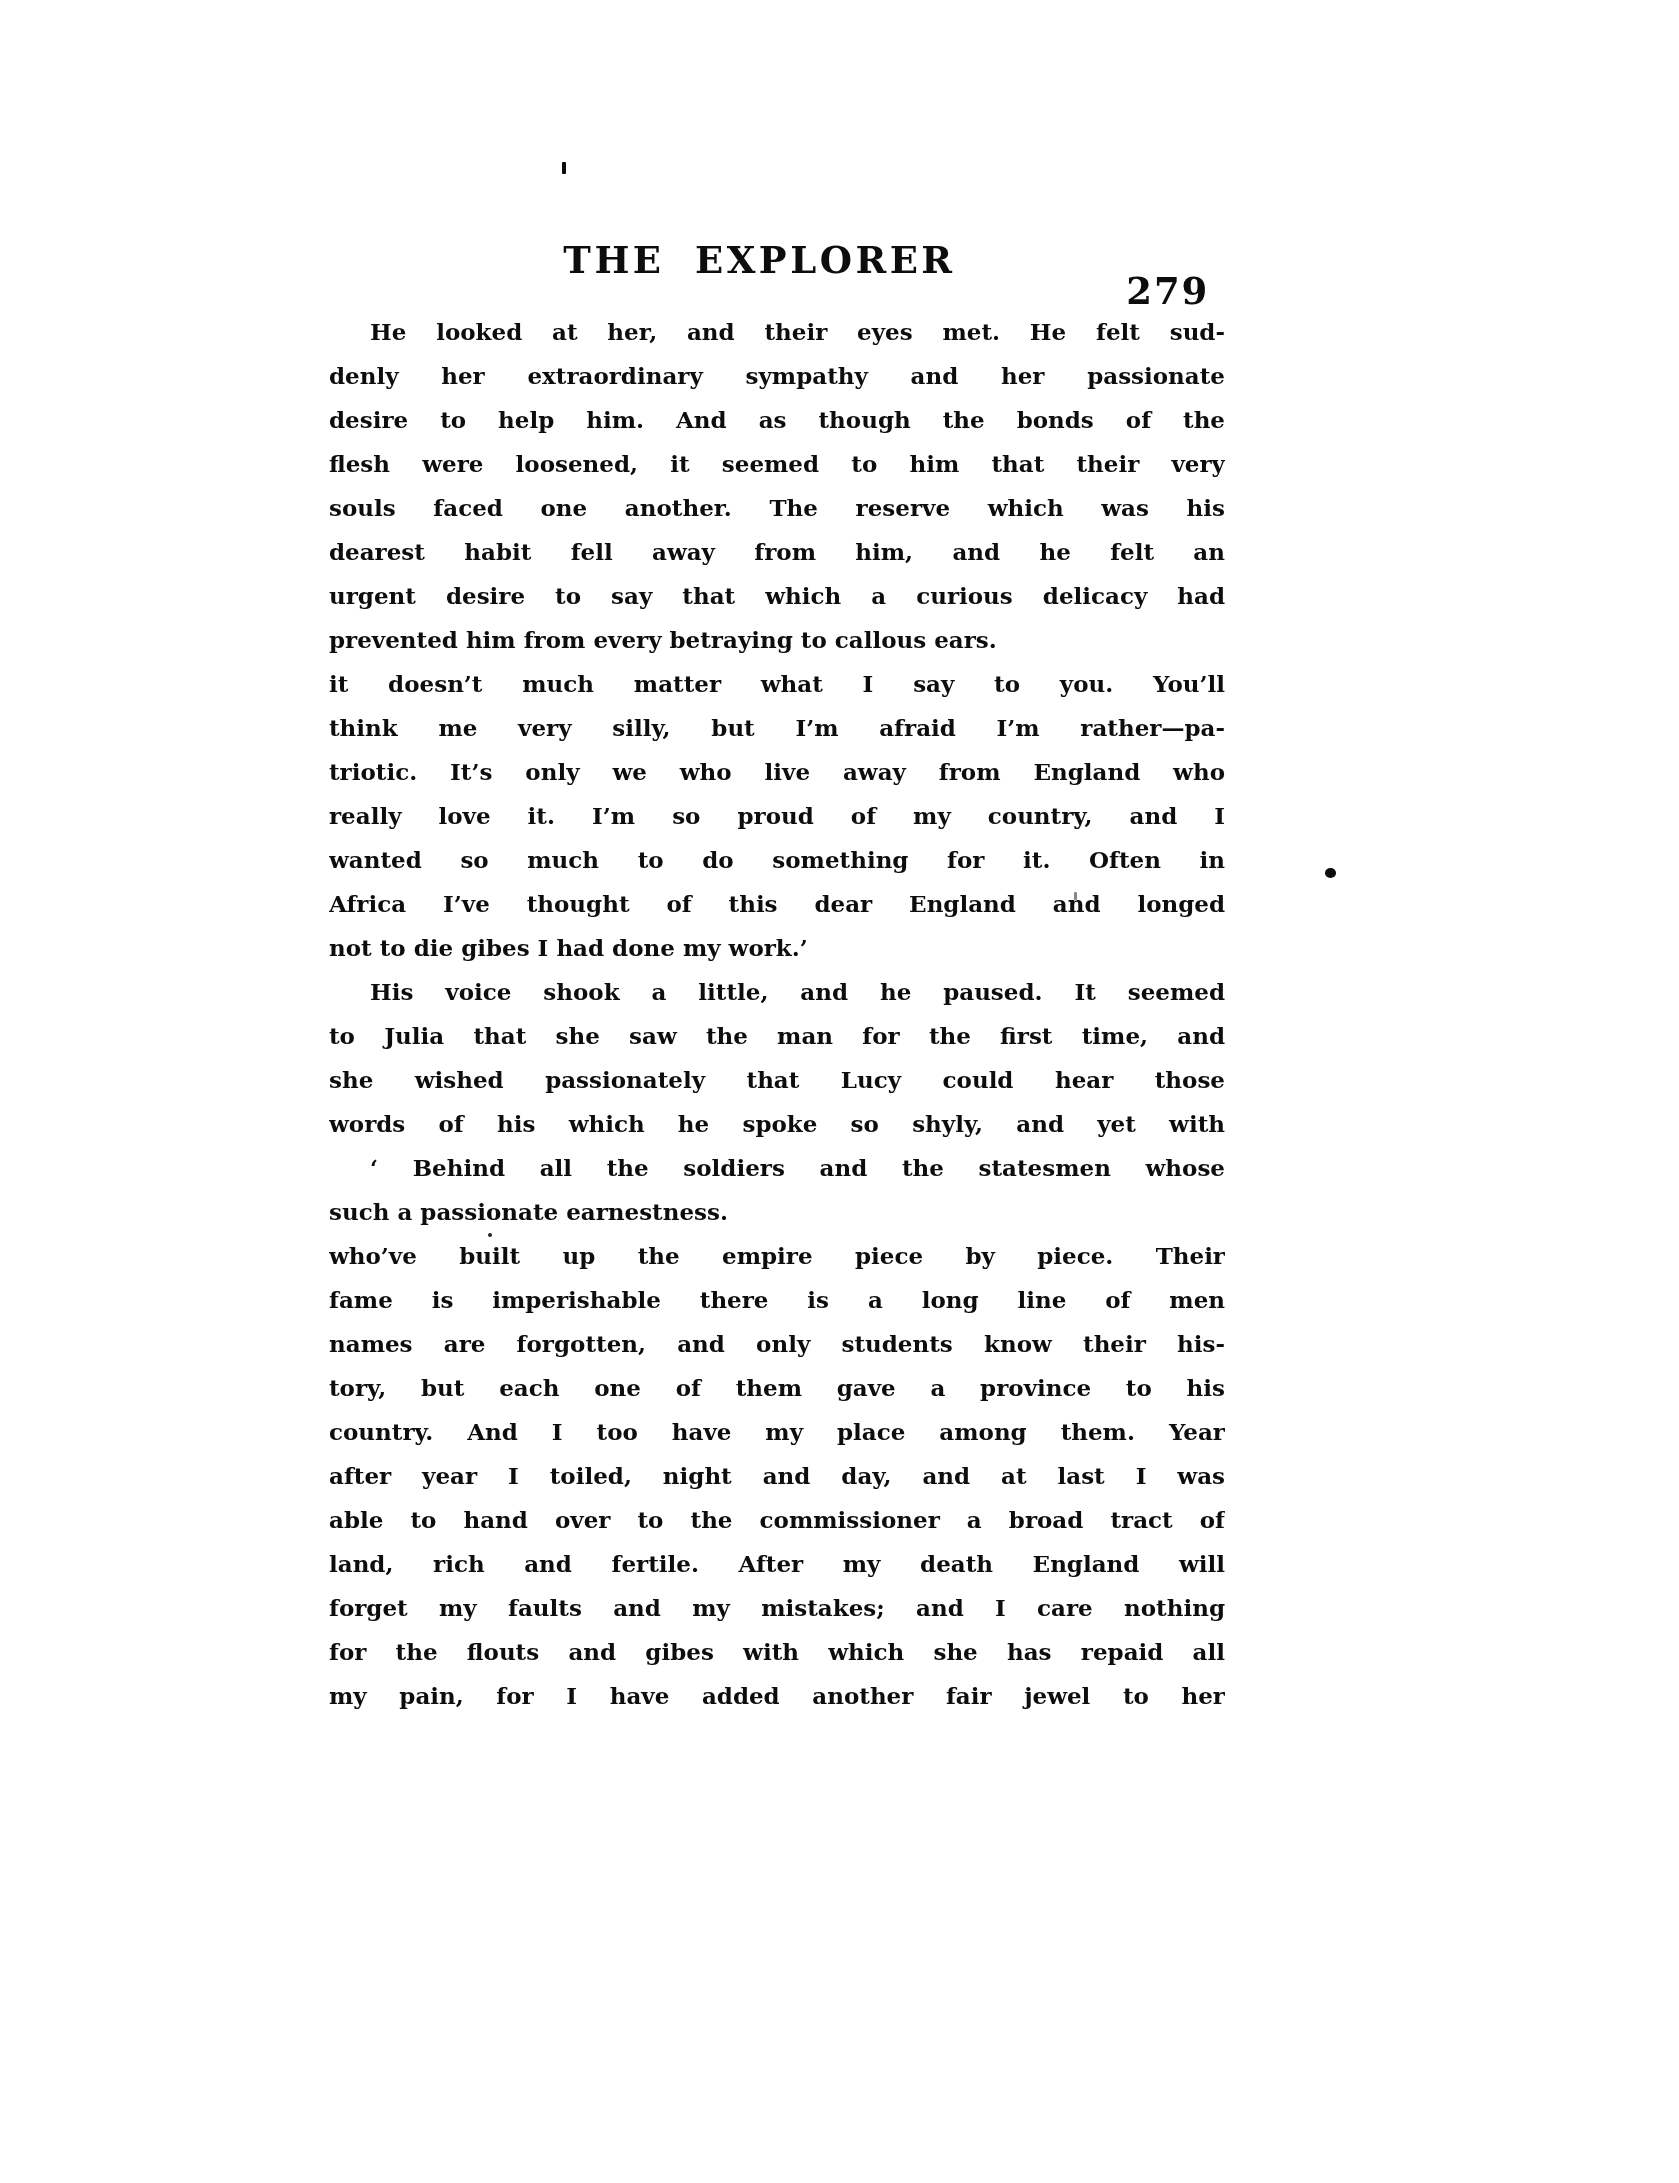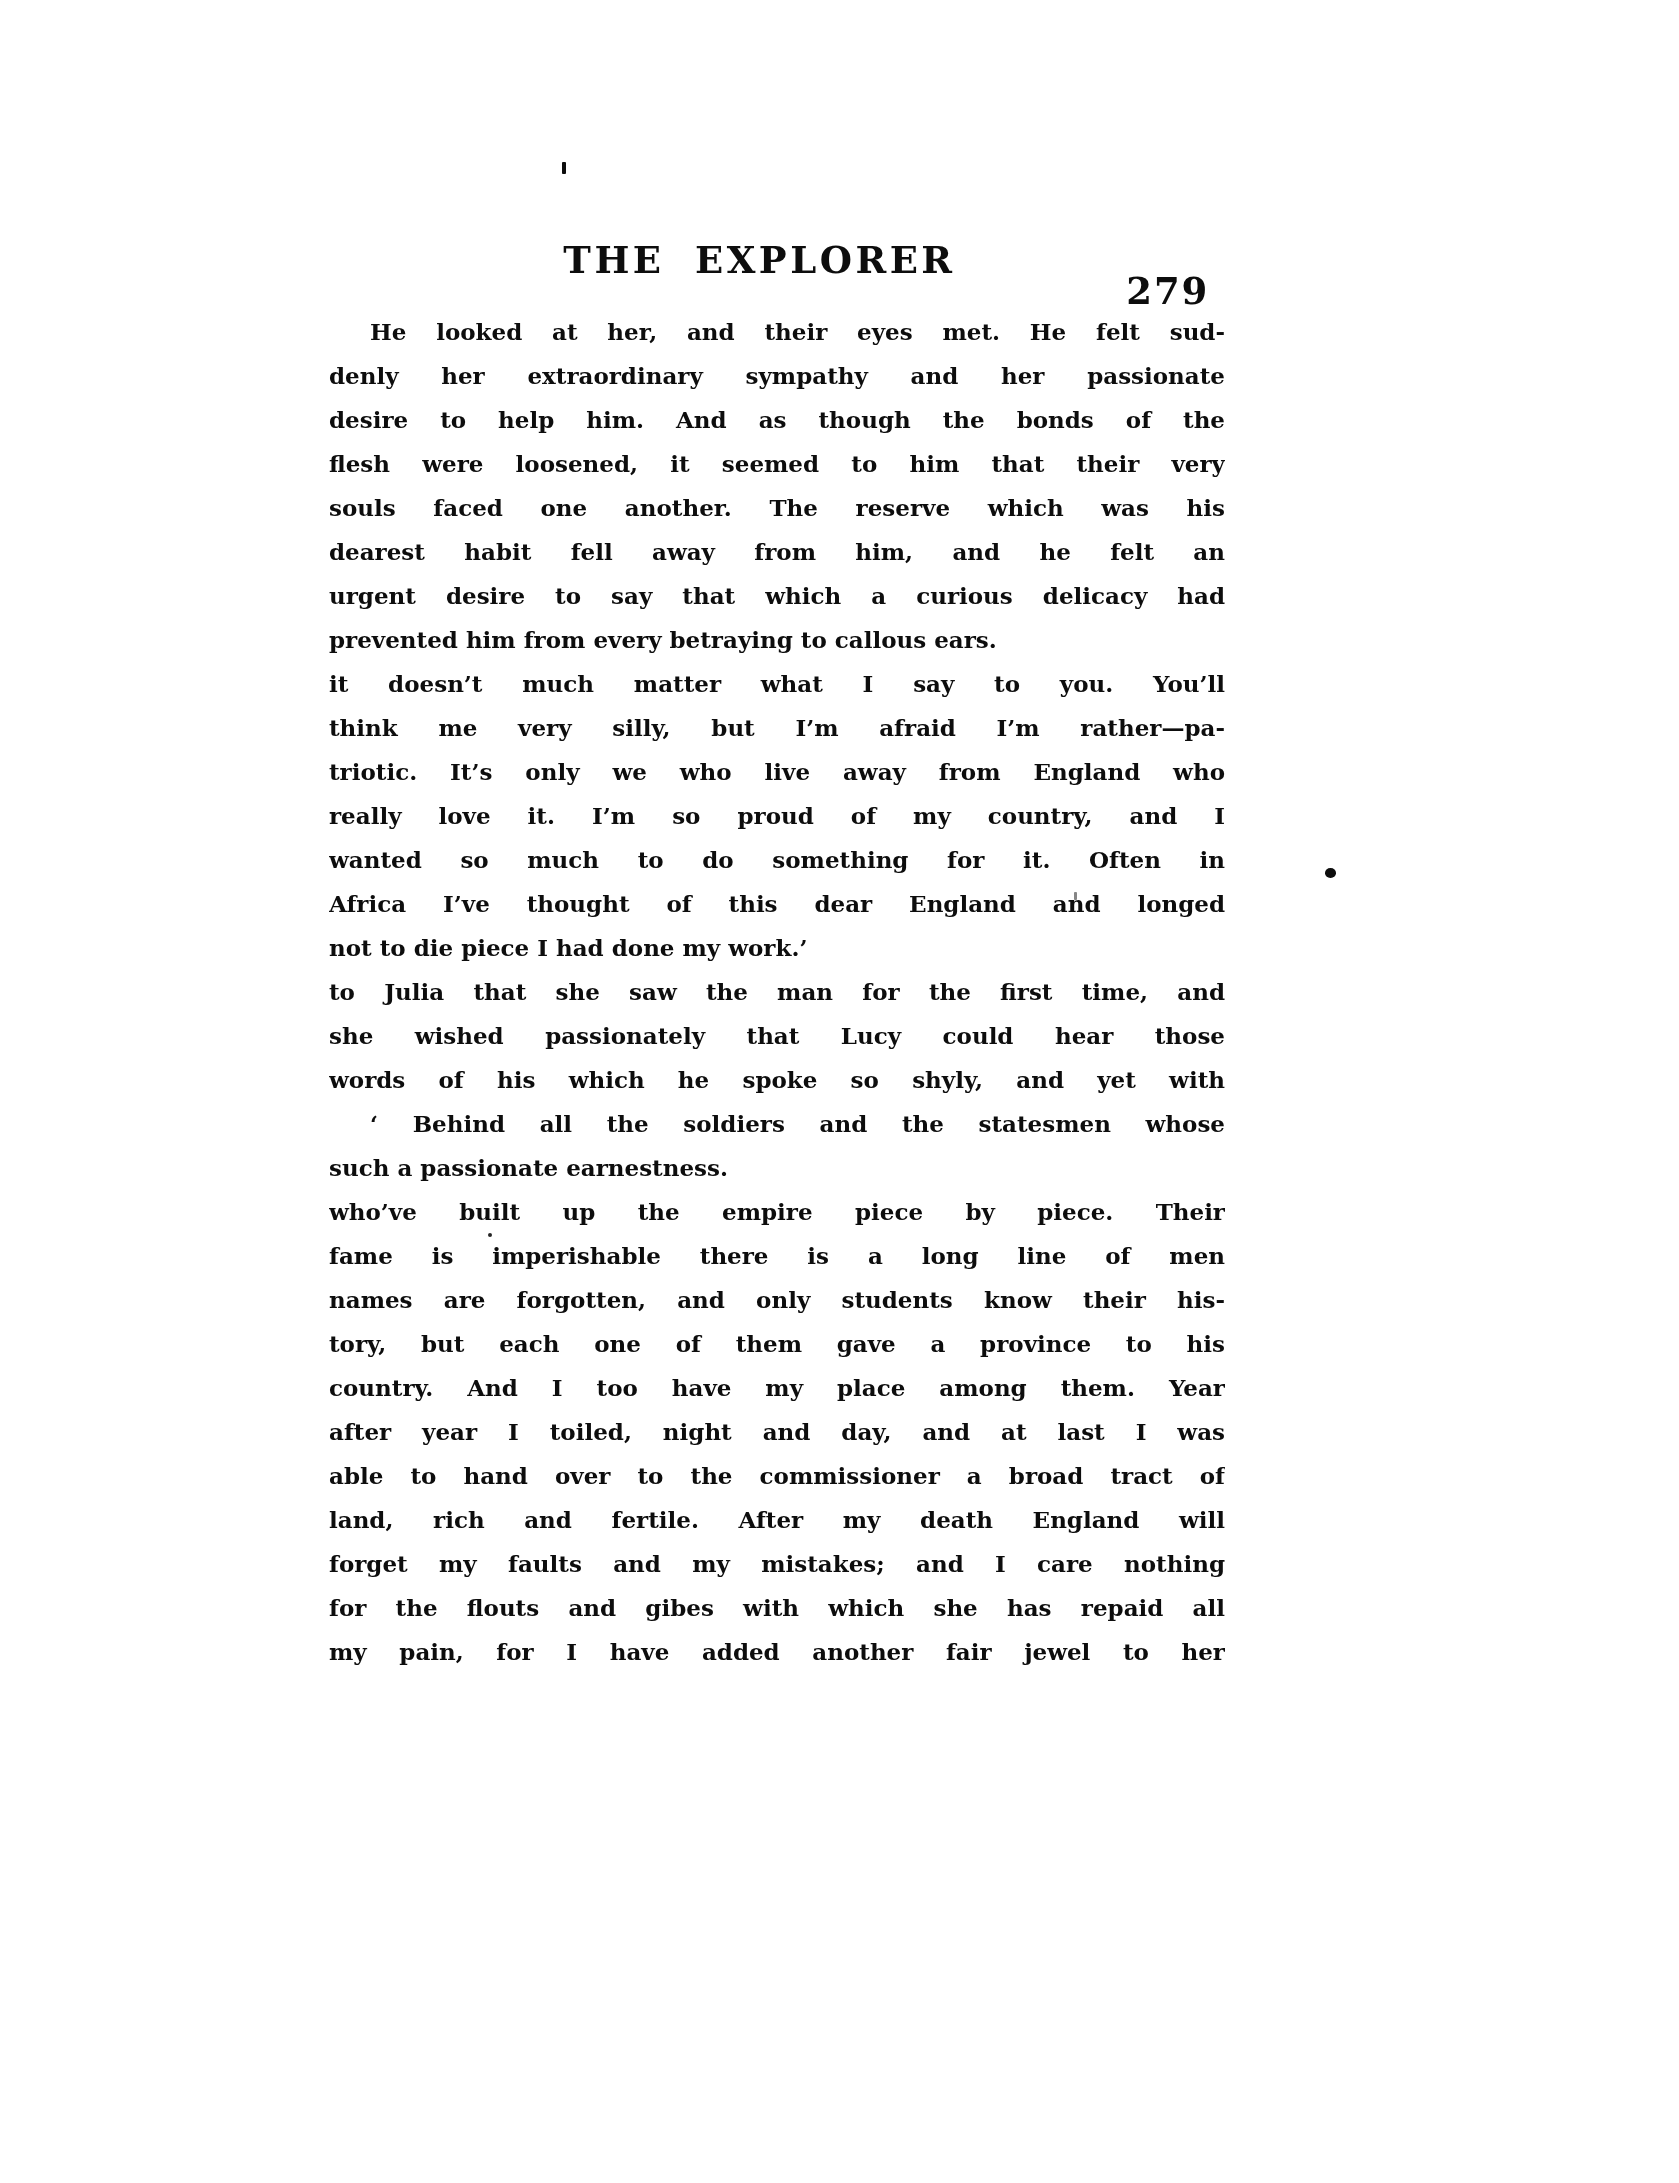--- a/index.html
+++ b/index.html
@@ -86,21 +86,22 @@
       <div class="line">souls faced one another.  The reserve which was his</div>
       <div class="line">dearest habit fell away from him, and he felt an</div>
       <div class="line">urgent desire to say that which a curious delicacy had</div>
       <div class="line para-end">prevented him from every betraying to callous ears.</div>
       <div class="line">it doesn’t much matter what I say to you.  You’ll</div>
       <div class="line">think me very silly, but I’m afraid I’m rather—pa-</div>
       <div class="line">triotic.  It’s only we who live away from England who</div>
       <div class="line">really love it.  I’m so proud of my country, and I</div>
       <div class="line">wanted so much to do something for it.  Often in</div>
       <div class="line">Africa I’ve thought of this dear England and longed</div>
-      <div class="line para-end">not to die piece I had done my work.’</div>
+      <div class="line para-end">not to die gibes I had done my work.’</div>
+      <div class="line indent">His voice shook a little, and he paused.  It seemed</div>
       <div class="line">to Julia that she saw the man for the first time, and</div>
       <div class="line">she wished passionately that Lucy could hear those</div>
       <div class="line">words of his which he spoke so shyly, and yet with</div>
       <div class="line indent">‘ Behind all the soldiers and the statesmen whose</div>
       <div class="line para-end">such a passionate earnestness.</div>
       <div class="line">who’ve built up the empire piece by piece.  Their</div>
       <div class="line">fame is imperishable there is a long line of men</div>
       <div class="line">names are forgotten, and only students know their his-</div>
       <div class="line">tory, but each one of them gave a province to his</div>
       <div class="line">country.  And I too have my place among them.  Year</div>

